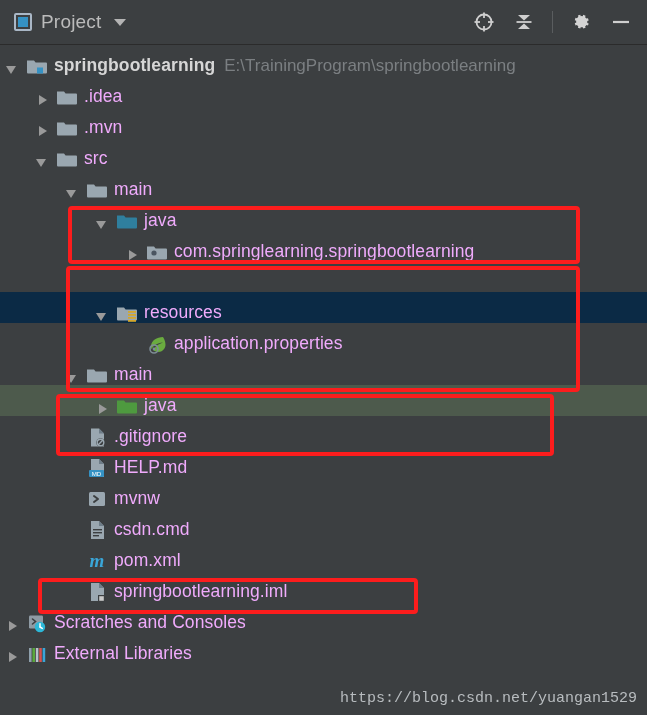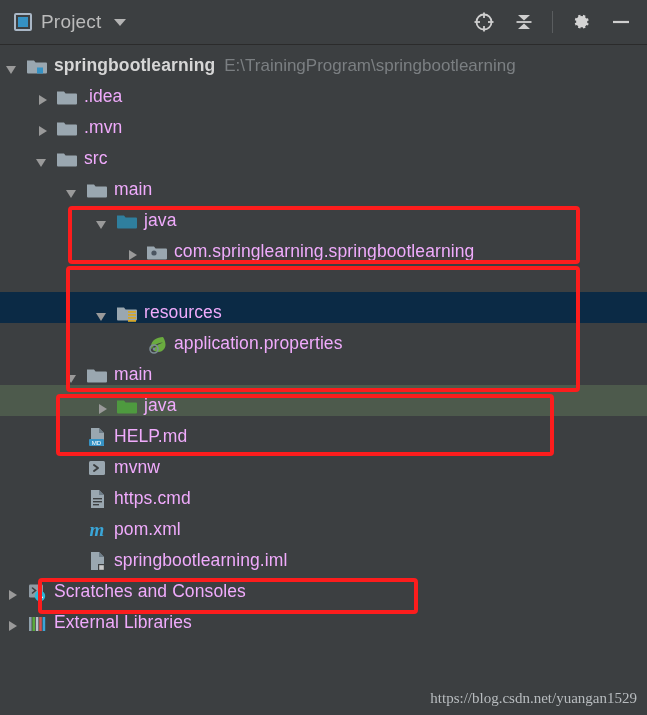--- a/index.html
+++ b/index.html
@@ -86,21 +86,21 @@
     position: absolute;
     border: 4px solid #fc1d1d;
     border-radius: 4px;
     pointer-events: none;
   }
 
   
   #watermark {
     position: absolute; right: 10px; bottom: 8px;
     color: #b8bcbf; font-size: 15px;
-    font-family: Liberation Serif, serif;
+    font-family: Liberation Mono, monospace;
     padding-left: 9px;
   }
 </style>
 </head>
 <body>
 
 <div id="app">
 
   <div id="toolbar">
     <div id="toolbar-left">
@@ -260,20 +260,34 @@
             <path fill="#4e9a3f" d="M1 4.5h7l1.6 2H20a1 1 0 0 1 1 1v9a1 1 0 0 1-1 1H2a1 1 0 0 1-1-1z"></path>
           </svg>
         </span>
         <span class="label">java</span>
       </div>
       <div class="row">
         <span style="flex: 0 0 66px;"></span>
         <span class="arrow none"></span>
         <span class="icon">
           <svg width="22" height="20" viewBox="0 0 22 20">
+            <path fill="#9aa7b0" d="M5 1.5h8l5 5v13H5z"></path>
+            <path fill="#6e7d88" d="M13 1.5l5 5h-5z"></path>
+            <circle cx="14.5" cy="15.5" r="4.3" fill="#3c3f41"></circle>
+            <circle cx="14.5" cy="15.5" r="3.3" fill="none" stroke="#9aa7b0" stroke-width="1.4"></circle>
+            <line x1="12.1" y1="17.9" x2="16.9" y2="13.1" stroke="#9aa7b0" stroke-width="1.4"></line>
+          </svg>
+        </span>
+        <span class="label">.gitignore</span>
+      </div>
+      <div class="row">
+        <span style="flex: 0 0 66px;"></span>
+        <span class="arrow none"></span>
+        <span class="icon">
+          <svg width="22" height="20" viewBox="0 0 22 20">
             <path fill="#9aa7b0" d="M5 1h8l5 5v13H5z"></path>
             <path fill="#6e7d88" d="M13 1l5 5h-5z"></path>
             <rect x="3" y="12" width="15" height="7" rx="1" fill="#3592c4"></rect>
             <text x="10.5" y="17.6" font-size="6.2" font-family="Liberation Sans, sans-serif" fill="#ffffff" text-anchor="middle">MD</text>
           </svg>
         </span>
         <span class="label">HELP.md</span>
       </div>
       <div class="row">
         <span style="flex: 0 0 66px;"></span>
@@ -291,21 +305,21 @@
         <span class="arrow none"></span>
         <span class="icon">
           <svg width="22" height="20" viewBox="0 0 22 20">
             <path fill="#9aa7b0" d="M5 1h8l5 5v13H5z"></path>
             <path fill="#6e7d88" d="M13 1l5 5h-5z"></path>
             <rect x="7" y="9" width="9" height="1.4" fill="#3c3f41"></rect>
             <rect x="7" y="12" width="9" height="1.4" fill="#3c3f41"></rect>
             <rect x="7" y="15" width="6" height="1.4" fill="#3c3f41"></rect>
           </svg>
         </span>
-        <span class="label">https.cmd</span>
+        <span class="label">csdn.cmd</span>
       </div>
       <div class="row">
         <span style="flex: 0 0 66px;"></span>
         <span class="arrow none"></span>
         <span class="icon">
           <span style="font:italic bold 19px 'Liberation Serif',serif;color:#3aa6d8;line-height:20px;display:block;text-align:center;">m</span>
         </span>
         <span class="label">pom.xml</span>
       </div>
       <div class="row">

